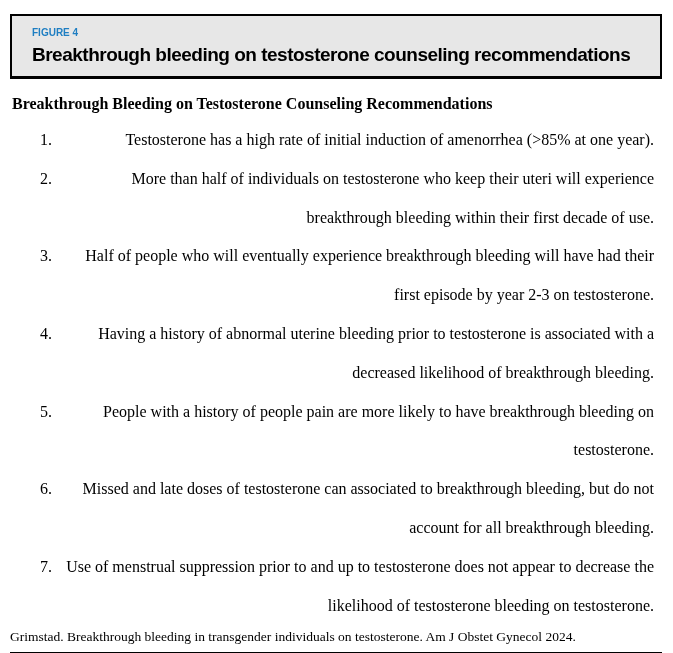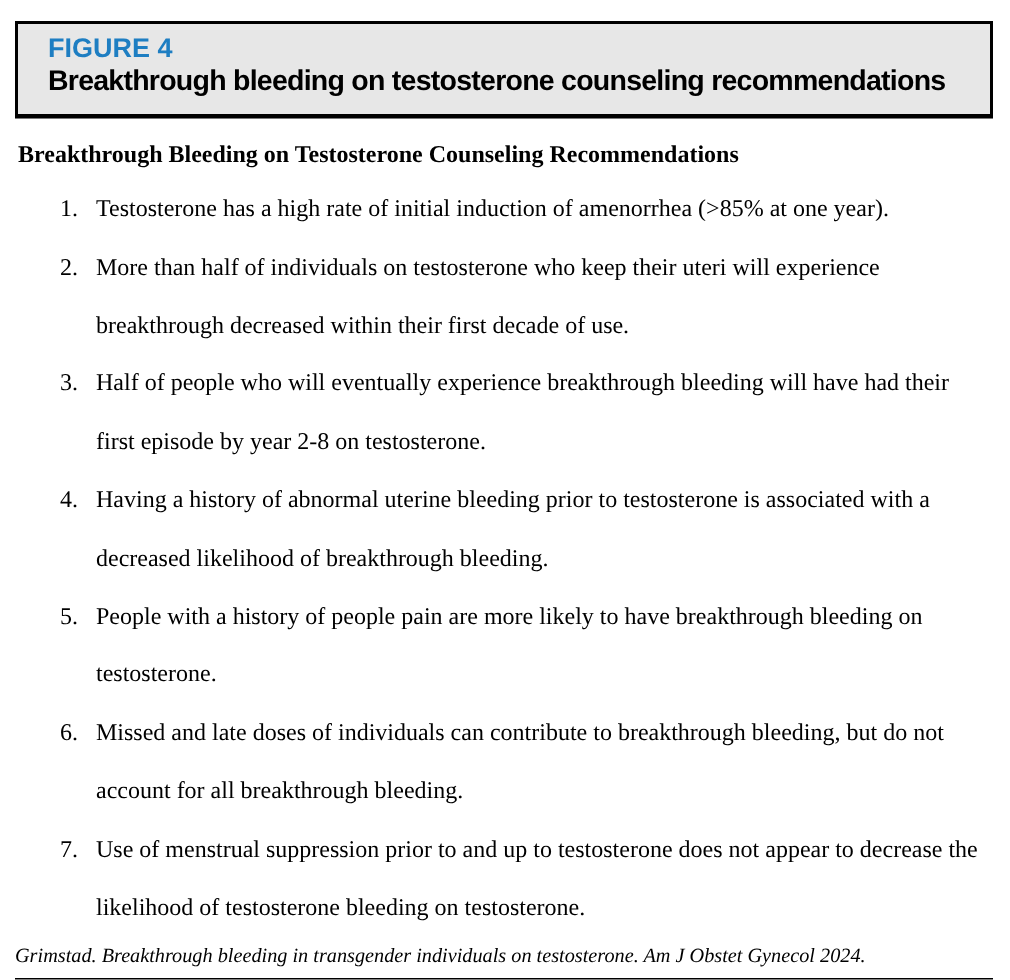--- a/index.html
+++ b/index.html
@@ -24,21 +24,21 @@
   .figure-header {
     box-sizing: border-box;
     background: #e7e7e7;
     border: 2px solid #000000;
     border-bottom-width: 3px;
     padding: 8px 20px 10px 20px;
   }
   .figure-label {
     font-family: "Liberation Sans", sans-serif;
     font-weight: bold;
-    font-size: 18px;
+    font-size: 10px;
     line-height: 17px;
     color: #1e7ec2;
   }
   .figure-title {
     font-family: "Liberation Sans", sans-serif;
     font-weight: bold;
     font-size: 19px;
     line-height: 23px;
     letter-spacing: -0.5px;
     color: #000000;
@@ -60,23 +60,23 @@
   .rec-item {
     display: flex;
   }
   .rec-num {
     width: 24px;
     flex-shrink: 0;
   }
   .rec-text {
     flex: 1;
     padding-right: 8px;
+    text-align: right;
   }
   .citation {
-    font-style: italic;
     font-size: 13.5px;
     line-height: 17px;
     margin: 3px 0 0 0;
   }
   .bottom-rule {
     height: 4px;
     background: #000000;
     margin-top: 7px;
   }
 </style>
@@ -92,37 +92,37 @@
 
   <div class="list-heading">Breakthrough Bleeding on Testosterone Counseling Recommendations</div>
 
   <ol class="rec-list">
     <li class="rec-item">
       <span class="rec-num">1.</span>
       <span class="rec-text">Testosterone has a high rate of initial induction of amenorrhea (&gt;85% at one year).</span>
     </li>
     <li class="rec-item">
       <span class="rec-num">2.</span>
-      <span class="rec-text">More than half of individuals on testosterone who keep their uteri will experience breakthrough decreased within their first decade of use.</span>
+      <span class="rec-text">More than half of individuals on testosterone who keep their uteri will experience breakthrough bleeding within their first decade of use.</span>
     </li>
     <li class="rec-item">
       <span class="rec-num">3.</span>
-      <span class="rec-text">Half of people who will eventually experience breakthrough bleeding will have had their first episode by year 2-8 on testosterone.</span>
+      <span class="rec-text">Half of people who will eventually experience breakthrough bleeding will have had their first episode by year 2-3 on testosterone.</span>
     </li>
     <li class="rec-item">
       <span class="rec-num">4.</span>
       <span class="rec-text">Having a history of abnormal uterine bleeding prior to testosterone is associated with a decreased likelihood of breakthrough bleeding.</span>
     </li>
     <li class="rec-item">
       <span class="rec-num">5.</span>
       <span class="rec-text">People with a history of people pain are more likely to have breakthrough bleeding on testosterone.</span>
     </li>
     <li class="rec-item">
       <span class="rec-num">6.</span>
-      <span class="rec-text">Missed and late doses of individuals can contribute to breakthrough bleeding, but do not account for all breakthrough bleeding.</span>
+      <span class="rec-text">Missed and late doses of testosterone can associated to breakthrough bleeding, but do not account for all breakthrough bleeding.</span>
     </li>
     <li class="rec-item">
       <span class="rec-num">7.</span>
       <span class="rec-text">Use of menstrual suppression prior to and up to testosterone does not appear to decrease the likelihood of testosterone bleeding on testosterone.</span>
     </li>
   </ol>
 
   <div class="citation">Grimstad. Breakthrough bleeding in transgender individuals on testosterone. Am J Obstet Gynecol 2024.</div>
 
   <div class="bottom-rule"></div>

